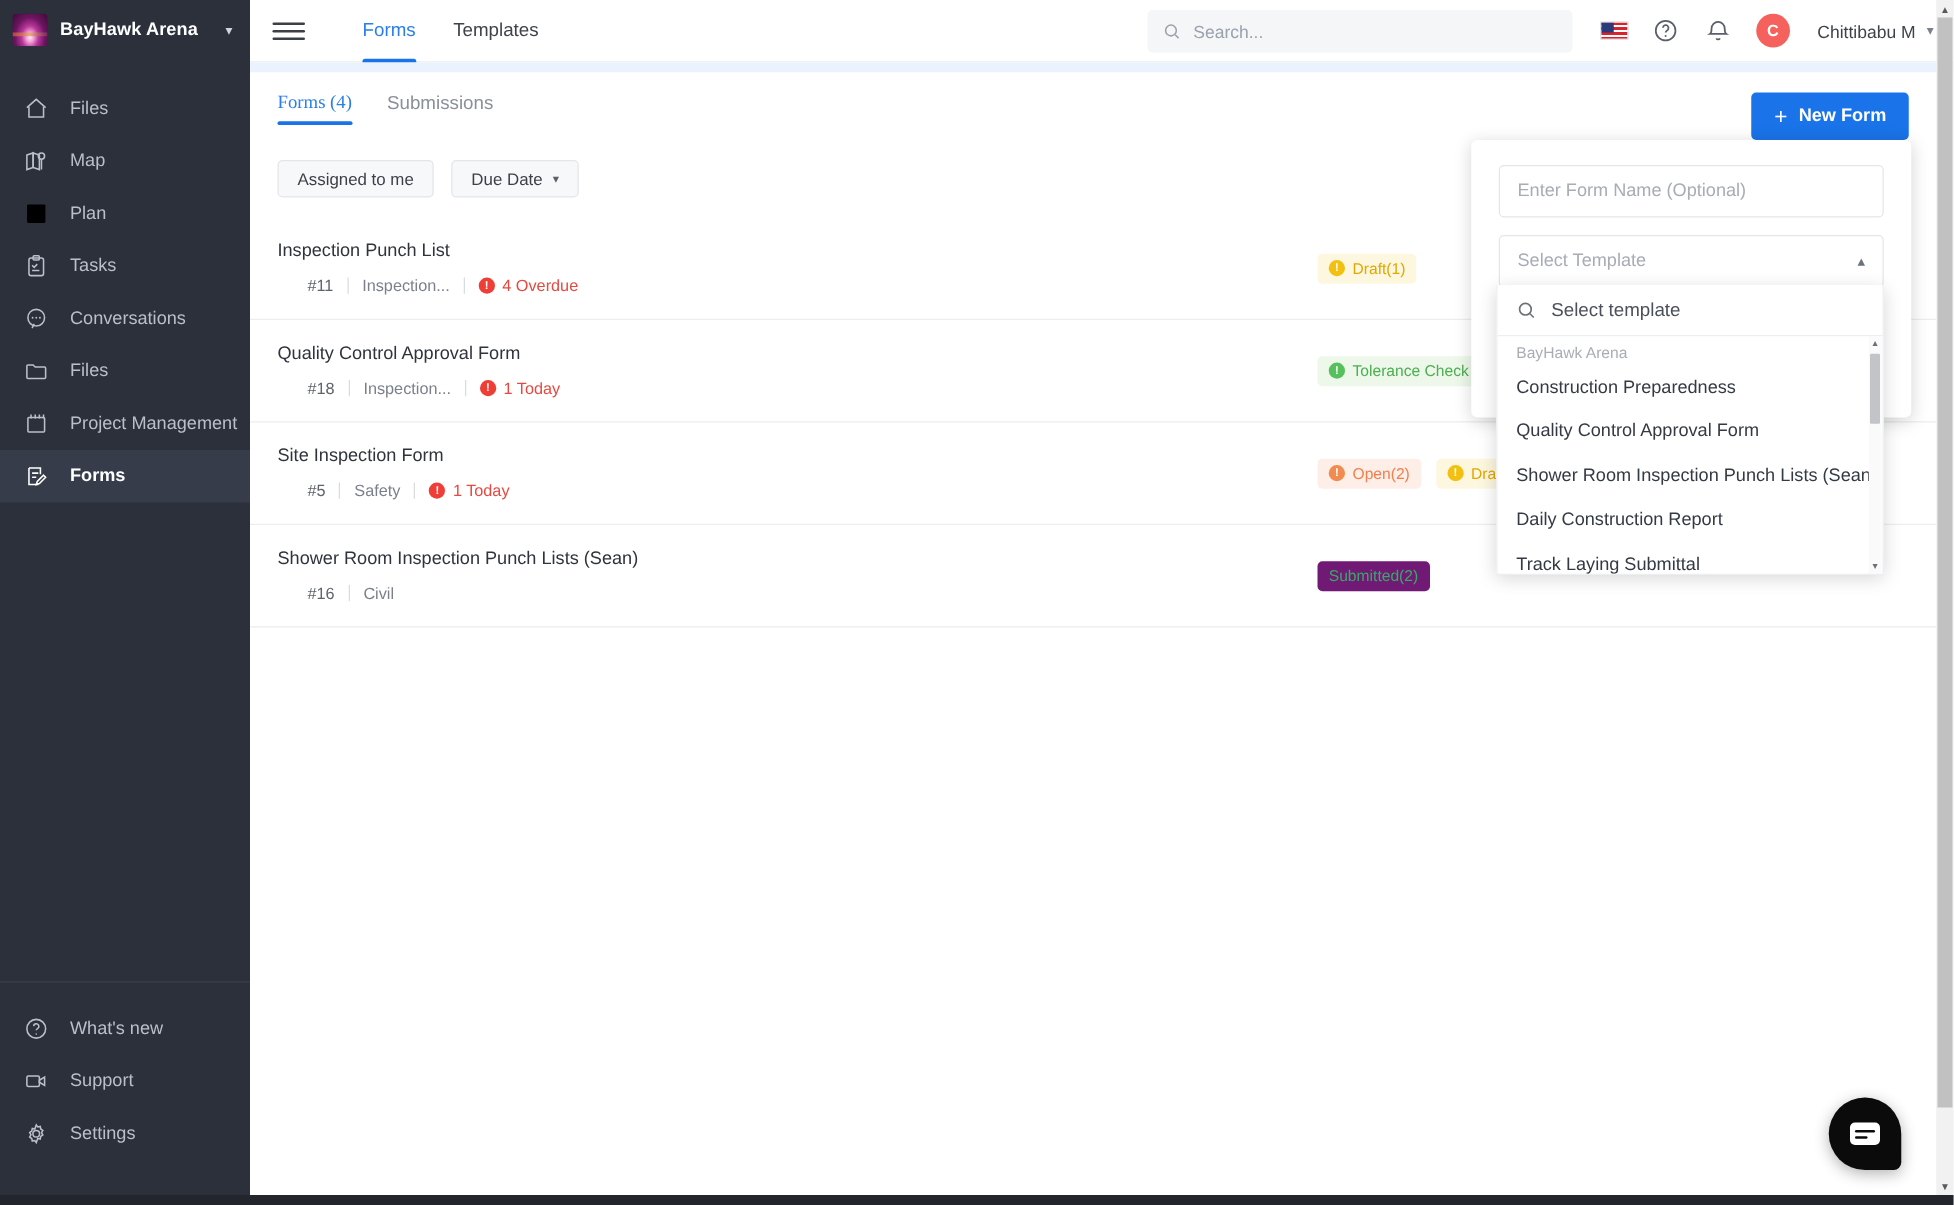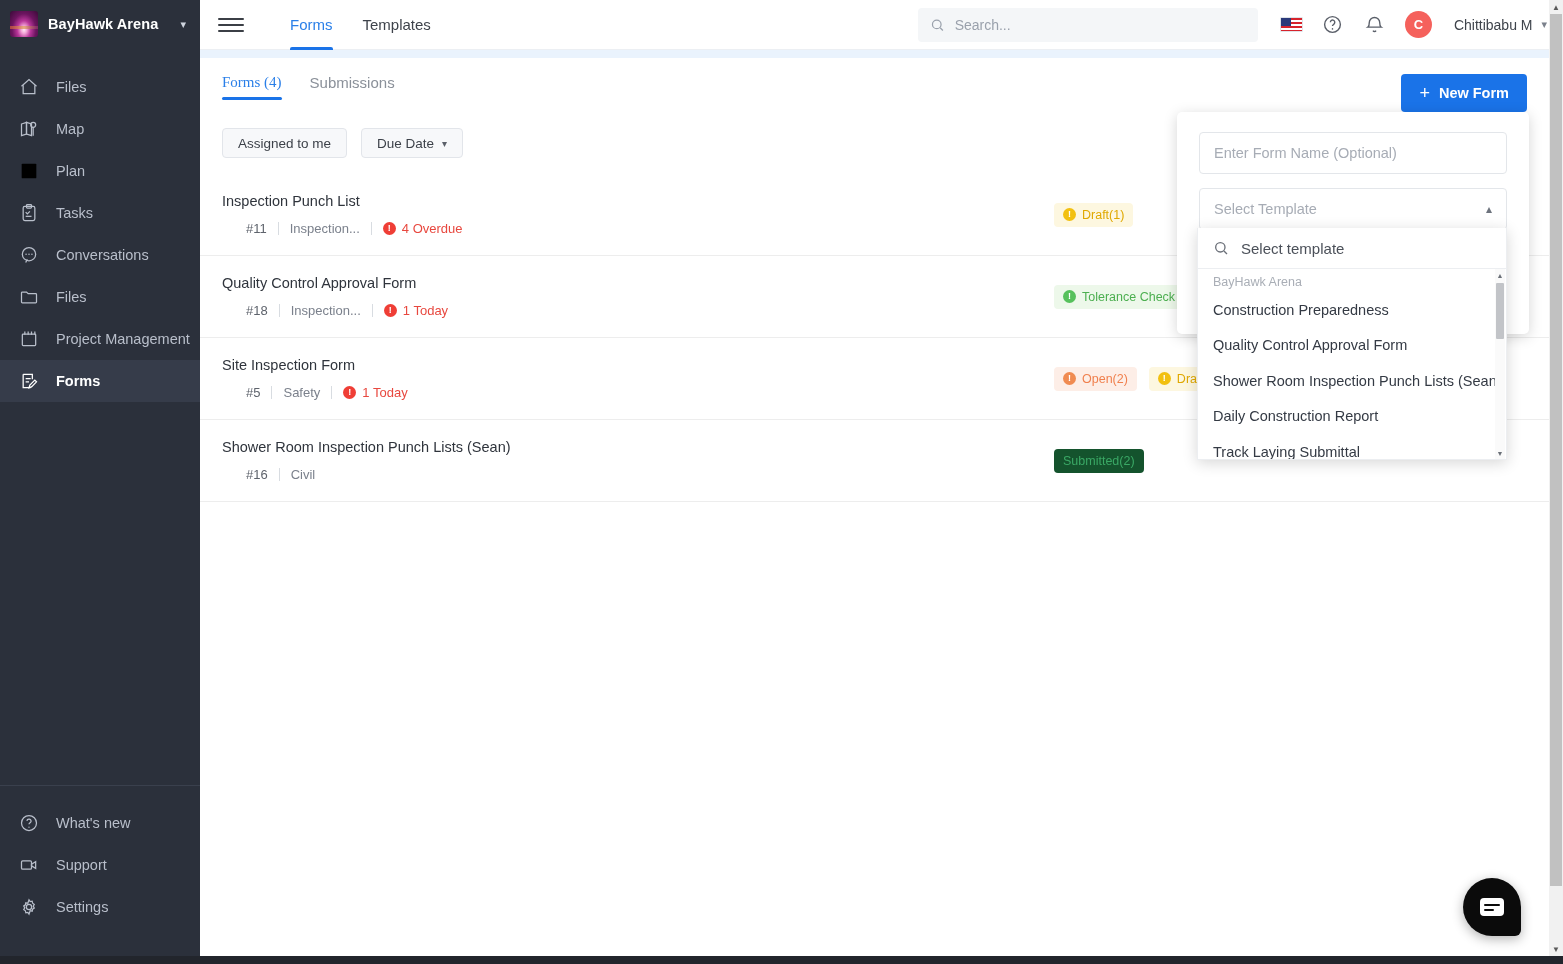--- a/index.html
+++ b/index.html
@@ -142,21 +142,21 @@
   .badge-ic {
     width:13px; height:13px; border-radius:50%; color:#fff; font-size:9px; font-weight:bold;
     display:flex; align-items:center; justify-content:center; line-height:1; flex:0 0 13px;
   }
   .b-draft { background:#fdf7e0; color:#e0a800; }
   .b-draft .badge-ic { background:#f2c010; }
   .b-pass { background:#edf8ea; color:#4caf50; }
   .b-pass .badge-ic { background:#56c15c; }
   .b-open { background:#fdeee7; color:#f0804e; }
   .b-open .badge-ic { background:#f08b51; }
-  .b-submitted { background:#14532d; color:#3aa865; }
+  .b-submitted { background:#701a75; color:#3aa865; }
 
   
   .popup {
     position:absolute; left:1177px; top:112px; width:352px; height:222px;
     background:#fff; border-radius:5px; box-shadow:0 3px 14px rgba(0,0,0,.17);
     padding:20px 22px; z-index:40;
   }
   .popup-input {
     width:100%; height:42px; border:1px solid #e3e6ea; border-radius:4px;
     padding:0 14px; font-size:14.5px; color:#15803d; outline:none;

